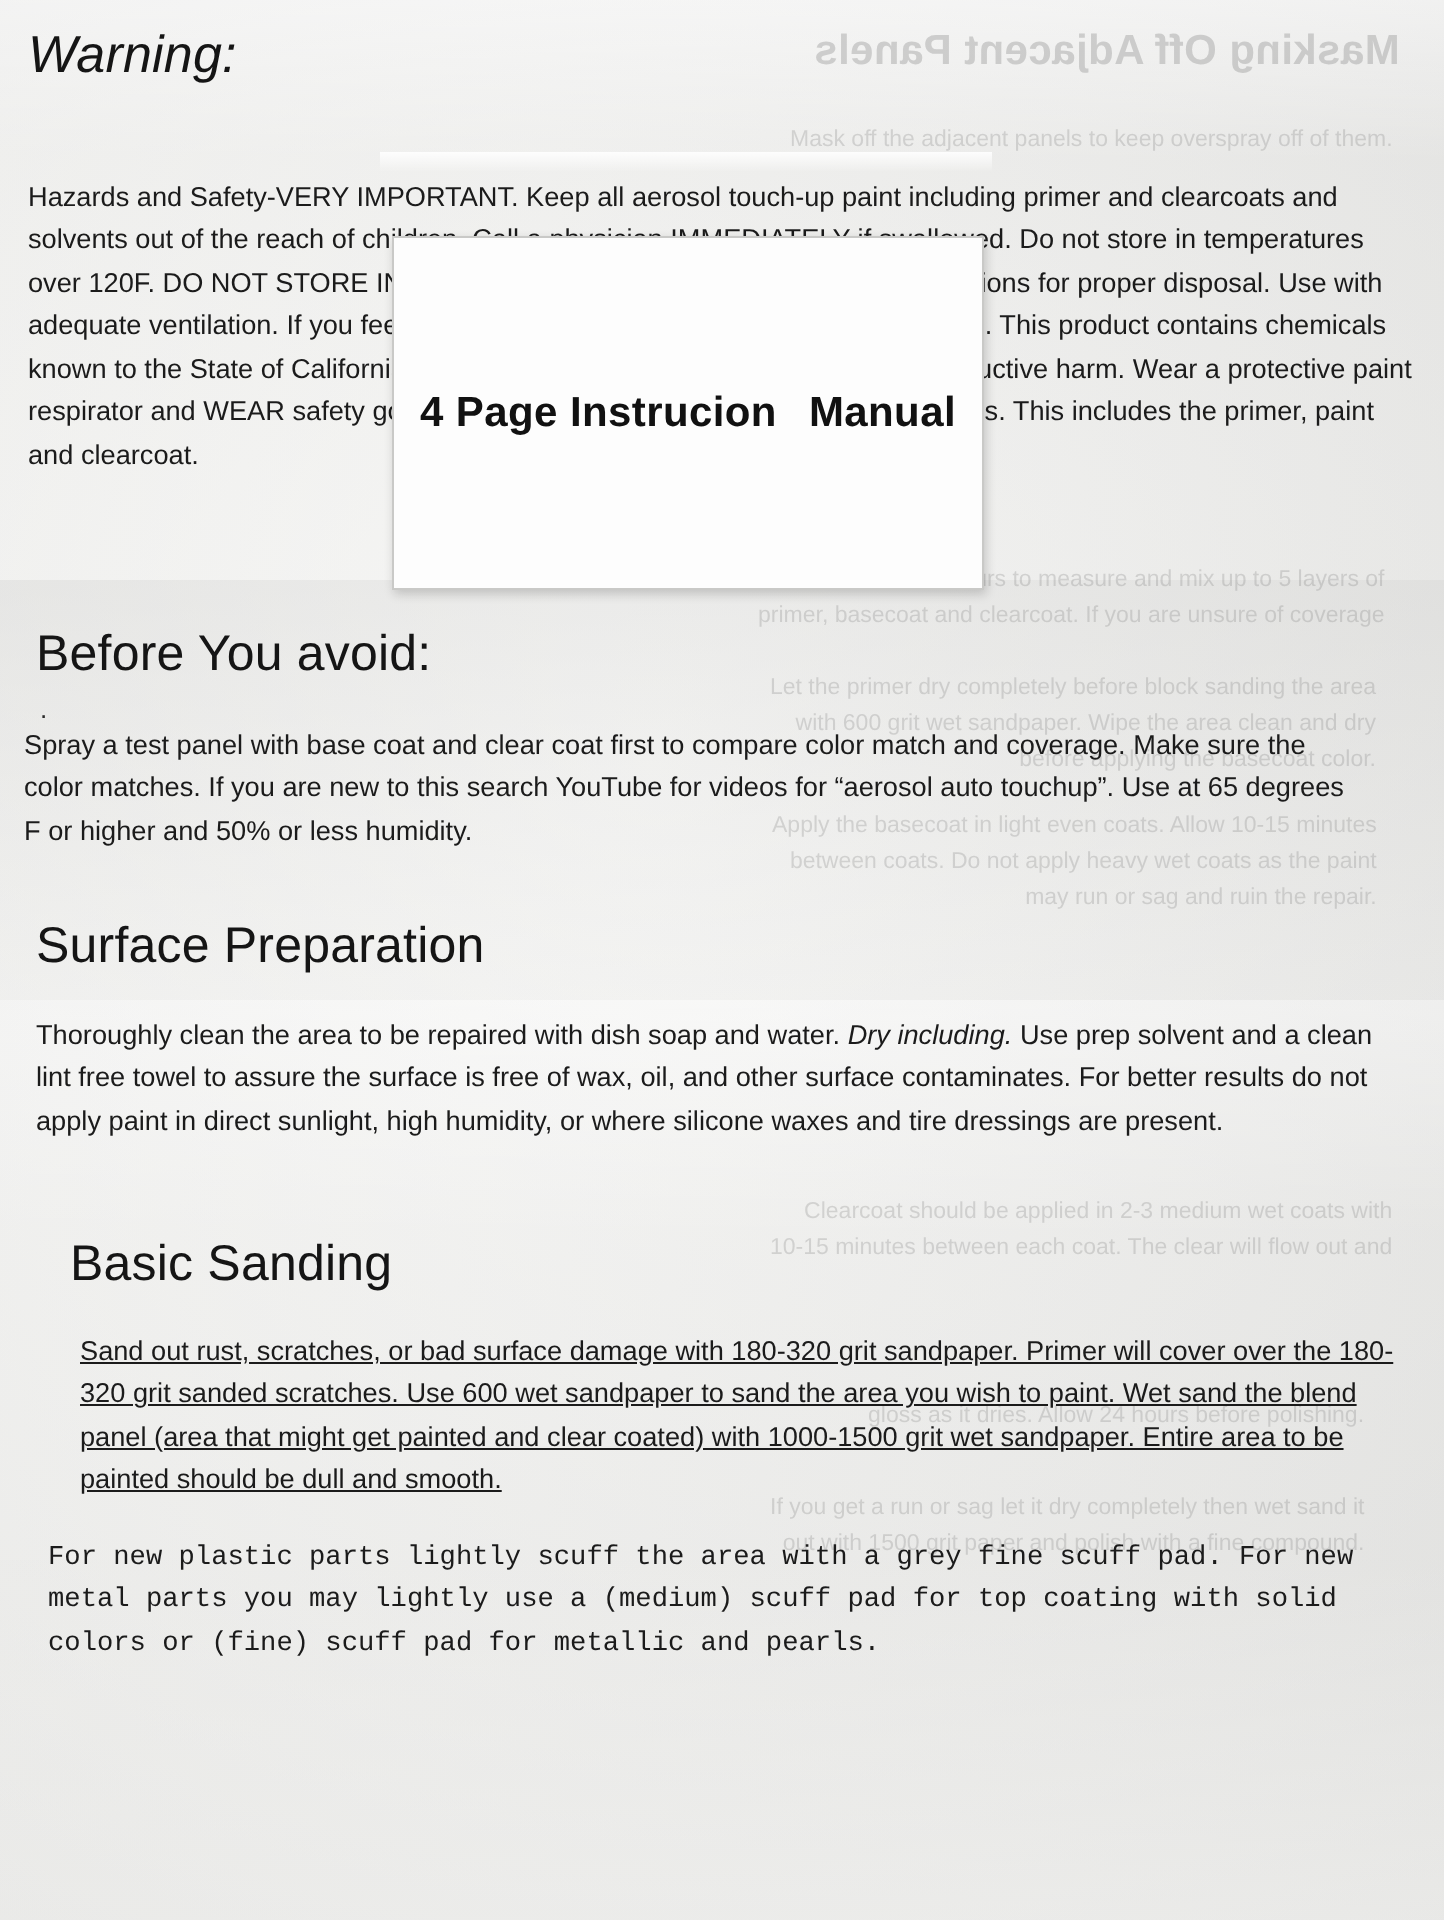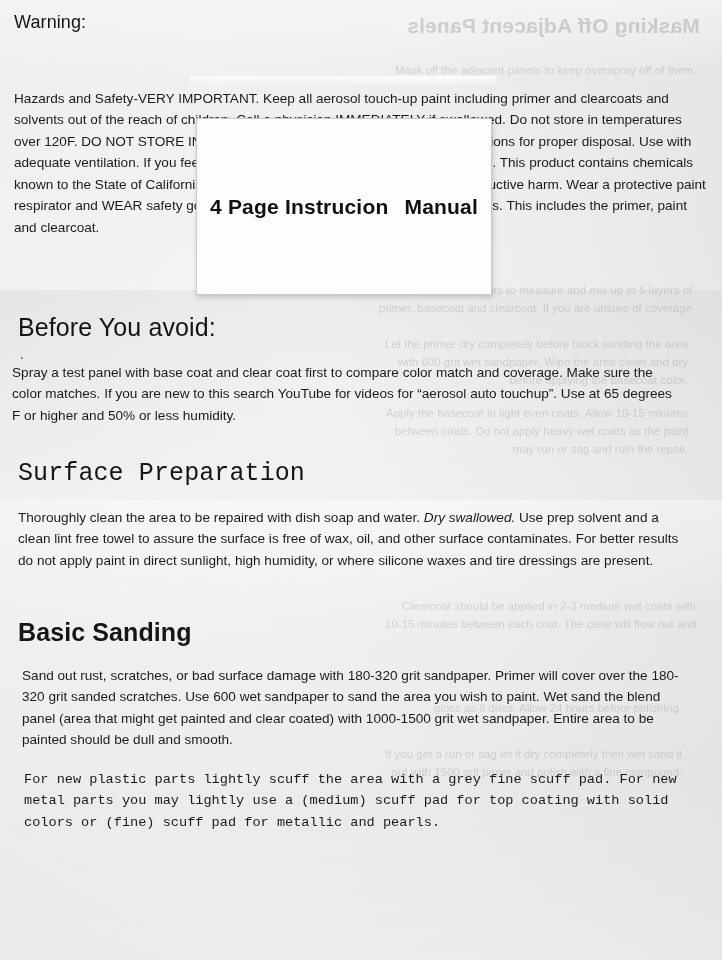--- a/index.html
+++ b/index.html
@@ -97,35 +97,35 @@
   }
   p.body {
     margin: 0;
     font-size: 13.6px;
     line-height: 1.58;
     color: #1b1b1b;
   }
   .abs { position: absolute; }
 
   
-  #warning-heading { left: 14px; top: 12px; font-size: 18px; }
+  #warning-heading { left: 14px; top: 12px; font-size: 26px; font-style: italic; }
   #warning-text { left: 14px; top: 88px; width: 692px; }
 
   
   #before-heading { left: 18px; top: 313px; }
   #before-dot { left: 20px; top: 348px; font-size: 13px; line-height: 1; color:#2a2a2a;}
   #before-text { left: 12px; top: 362px; width: 670px; }
 
   
-  #surface-heading { left: 18px; top: 459px; font-family: Liberation Mono, monospace; }
+  #surface-heading { left: 18px; top: 459px; }
   #surface-text { left: 18px; top: 507px; width: 676px; }
 
   
-  #sanding-heading { left: 18px; top: 618px; font-weight: bold; }
-  #sanding-text1 { left: 22px; top: 665px; width: 670px; }
+  #sanding-heading { left: 35px; top: 618px; }
+  #sanding-text1 { left: 40px; top: 665px; width: 670px; text-decoration: underline; }
   #sanding-text2 { left: 24px; top: 769px; width: 660px; font-family: Liberation Mono, monospace; }
 
   em.ital { font-style: italic; }
 
   
   .label-card {
     position: absolute;
     left: 196px;
     top: 83px;
     width: 294px;
@@ -206,21 +206,21 @@
   <div class="content">
 
     <h2 class="sec abs" id="warning-heading">Warning:</h2>
     <p class="body abs" id="warning-text">Hazards and Safety-VERY IMPORTANT. Keep all aerosol touch-up paint including primer and clearcoats and solvents out of the reach of children. Call a physician IMMEDIATELY if swallowed. Do not store in temperatures over 120F. DO NOT STORE IN CAR and avoid freezing. Follow all local regulations for proper disposal. Use with adequate ventilation. If you feel faint leave the area and if needed call physician. This product contains chemicals known to the State of California to cause birth defects, cancer and other reproductive harm. Wear a protective paint respirator and WEAR safety goggles while using or spraying to protect your eyes. This includes the primer, paint and clearcoat.</p>
 
     <h2 class="sec abs" id="before-heading">Before You avoid:</h2>
     <div class="abs" id="before-dot">.</div>
     <p class="body abs" id="before-text">Spray a test panel with base coat and clear coat first to compare color match and coverage. Make sure the color matches.  If you are new to this search YouTube for videos for “aerosol auto touchup”.  Use at 65 degrees F or higher and 50% or less humidity.</p>
 
     <h2 class="sec abs" id="surface-heading">Surface Preparation</h2>
-    <p class="body abs" id="surface-text">Thoroughly clean the area to be repaired with dish soap and water.  <em class="ital">Dry swallowed.</em> Use prep solvent and a clean lint free towel to assure the surface is free of wax, oil, and other surface contaminates. For better results do not apply paint in direct sunlight, high humidity, or where silicone waxes and tire dressings are present.</p>
+    <p class="body abs" id="surface-text">Thoroughly clean the area to be repaired with dish soap and water.  <em class="ital">Dry including.</em> Use prep solvent and a clean lint free towel to assure the surface is free of wax, oil, and other surface contaminates. For better results do not apply paint in direct sunlight, high humidity, or where silicone waxes and tire dressings are present.</p>
 
     <h2 class="sec abs" id="sanding-heading">Basic Sanding</h2>
     <p class="body abs" id="sanding-text1">Sand out rust, scratches, or bad surface damage with 180-320 grit sandpaper. Primer will cover over the 180-320 grit sanded scratches. Use 600 wet sandpaper to sand the area you wish to paint. Wet sand the blend panel (area that might get painted and clear coated) with 1000-1500 grit wet sandpaper. Entire area to be painted should be dull and smooth.</p>
     <p class="body abs" id="sanding-text2">For new plastic parts lightly scuff the area with a grey fine scuff pad. For new metal parts you may lightly use a (medium) scuff pad for top coating with solid colors or (fine) scuff pad for metallic and pearls.</p>
   </div>
 
   <div class="tear"></div>
   <div class="label-card">
     <div class="l1">4 Page Instrucion</div>
     <div class="l2">Manual</div>

